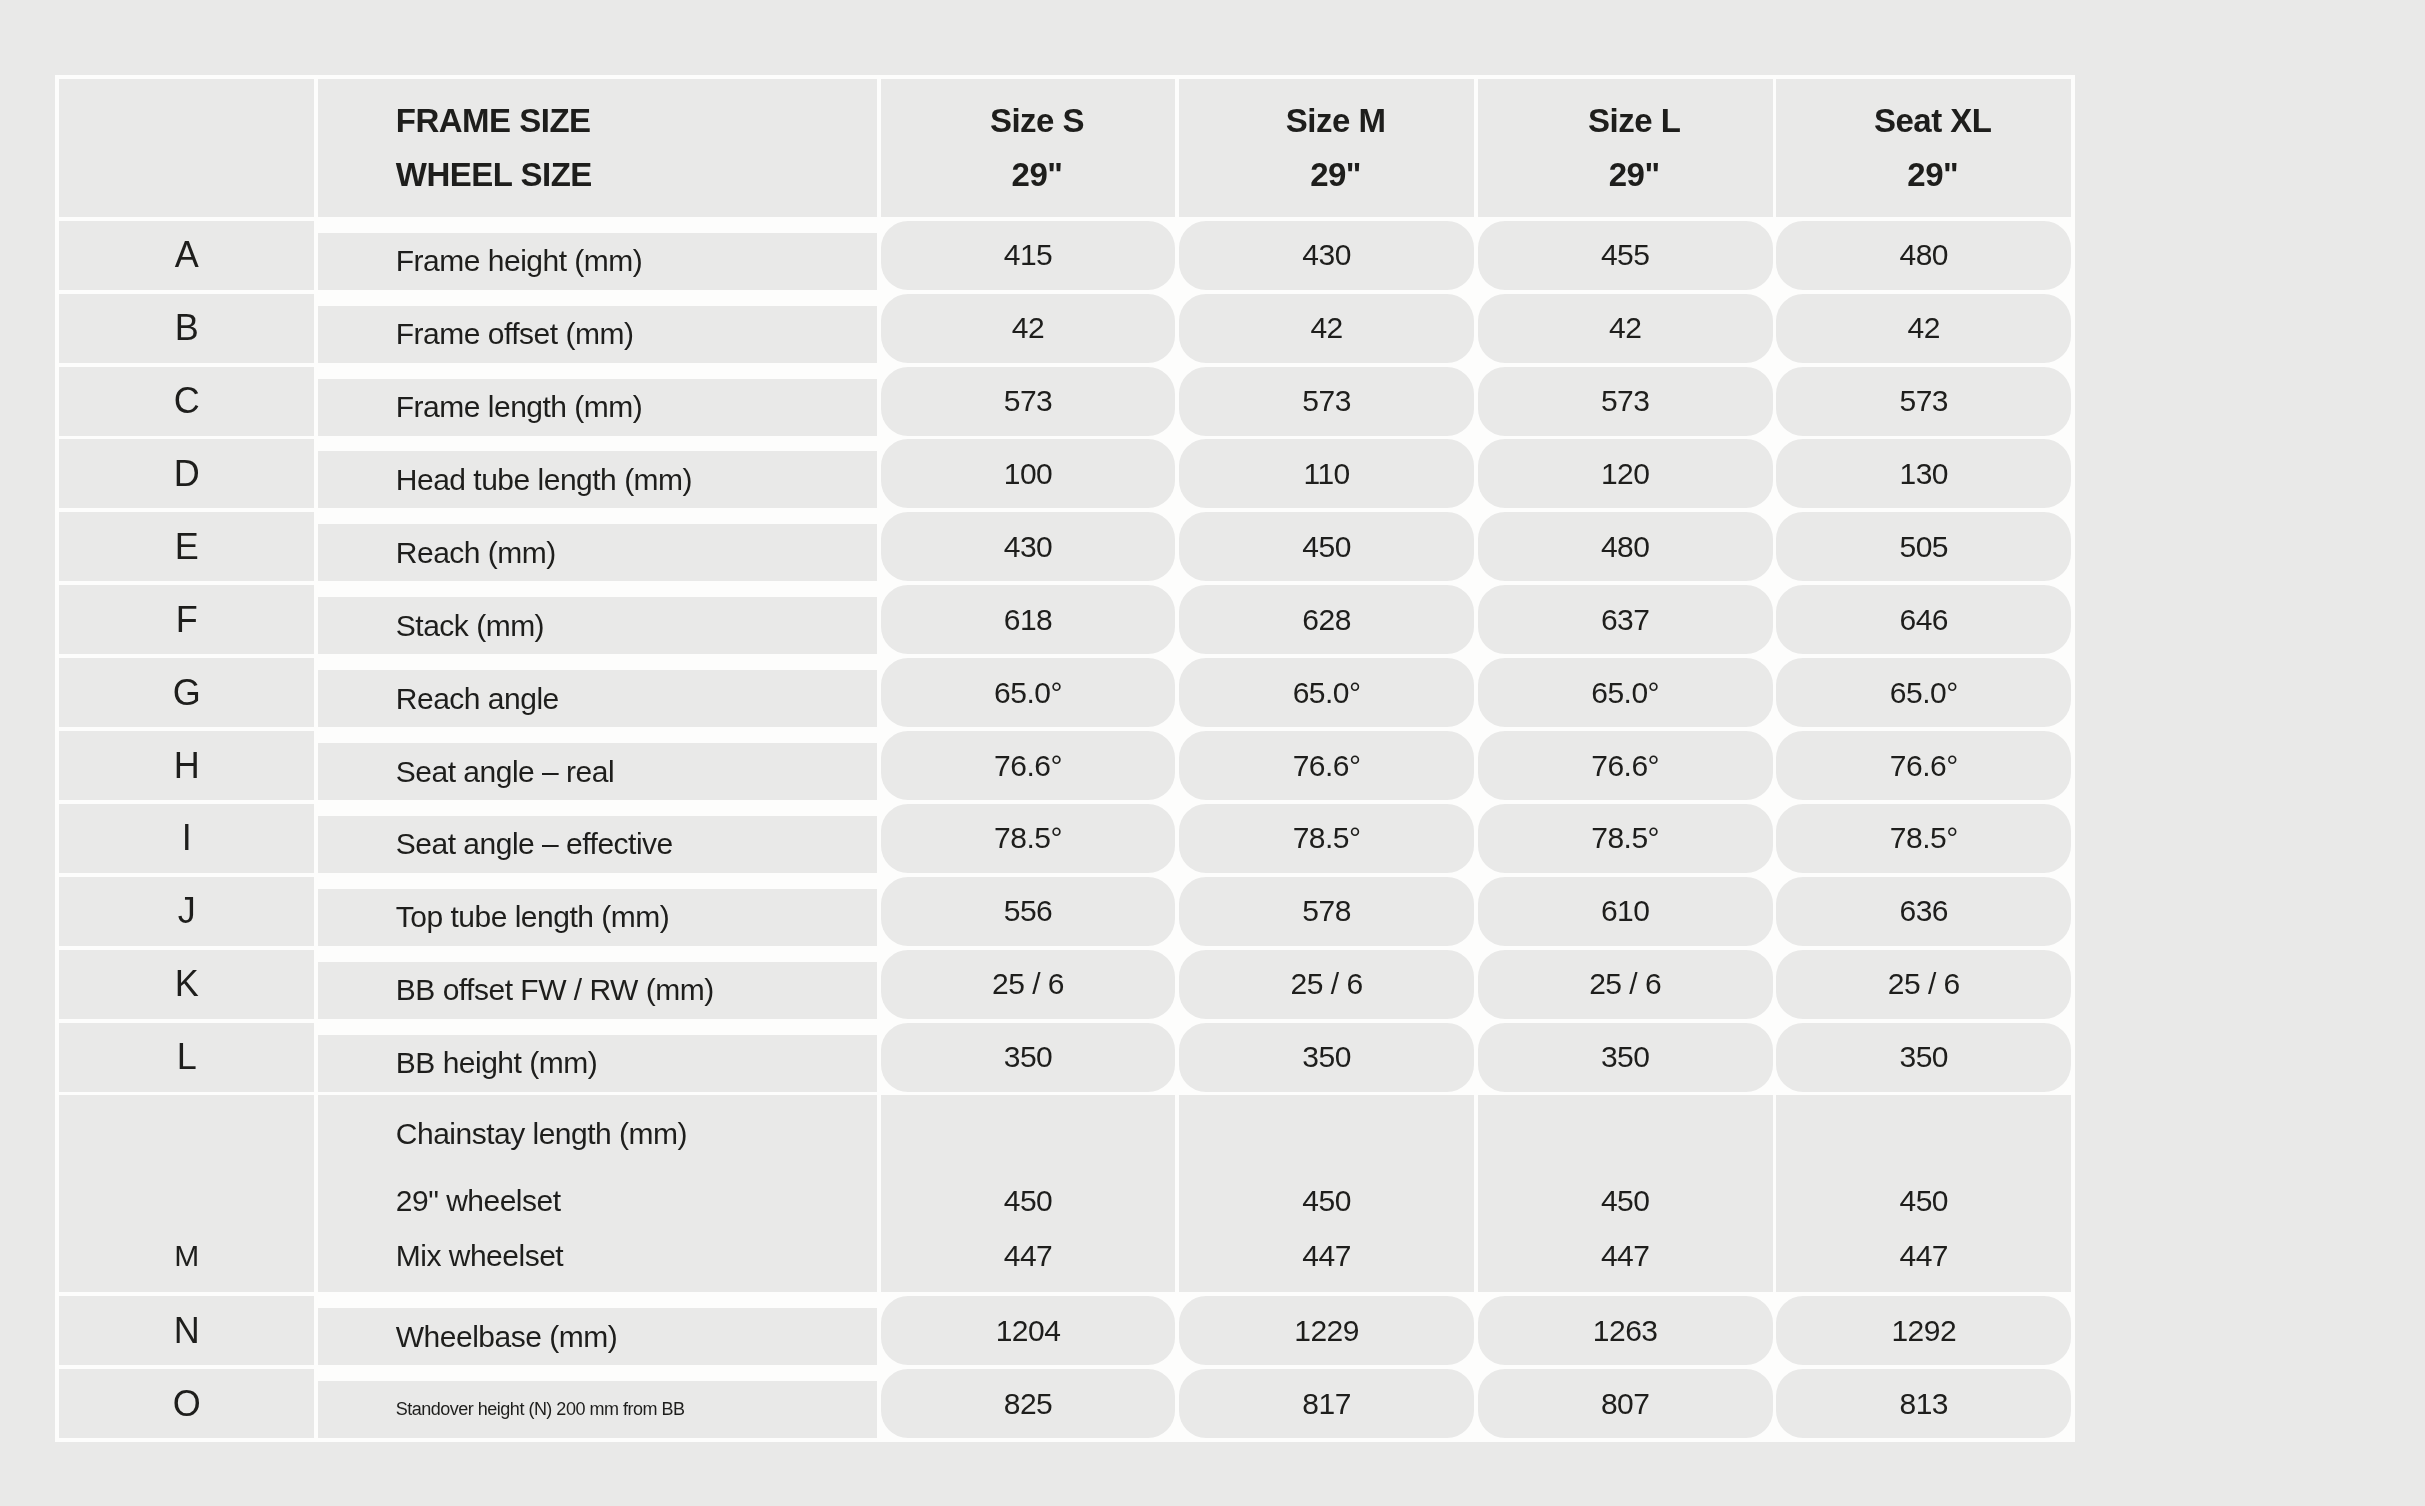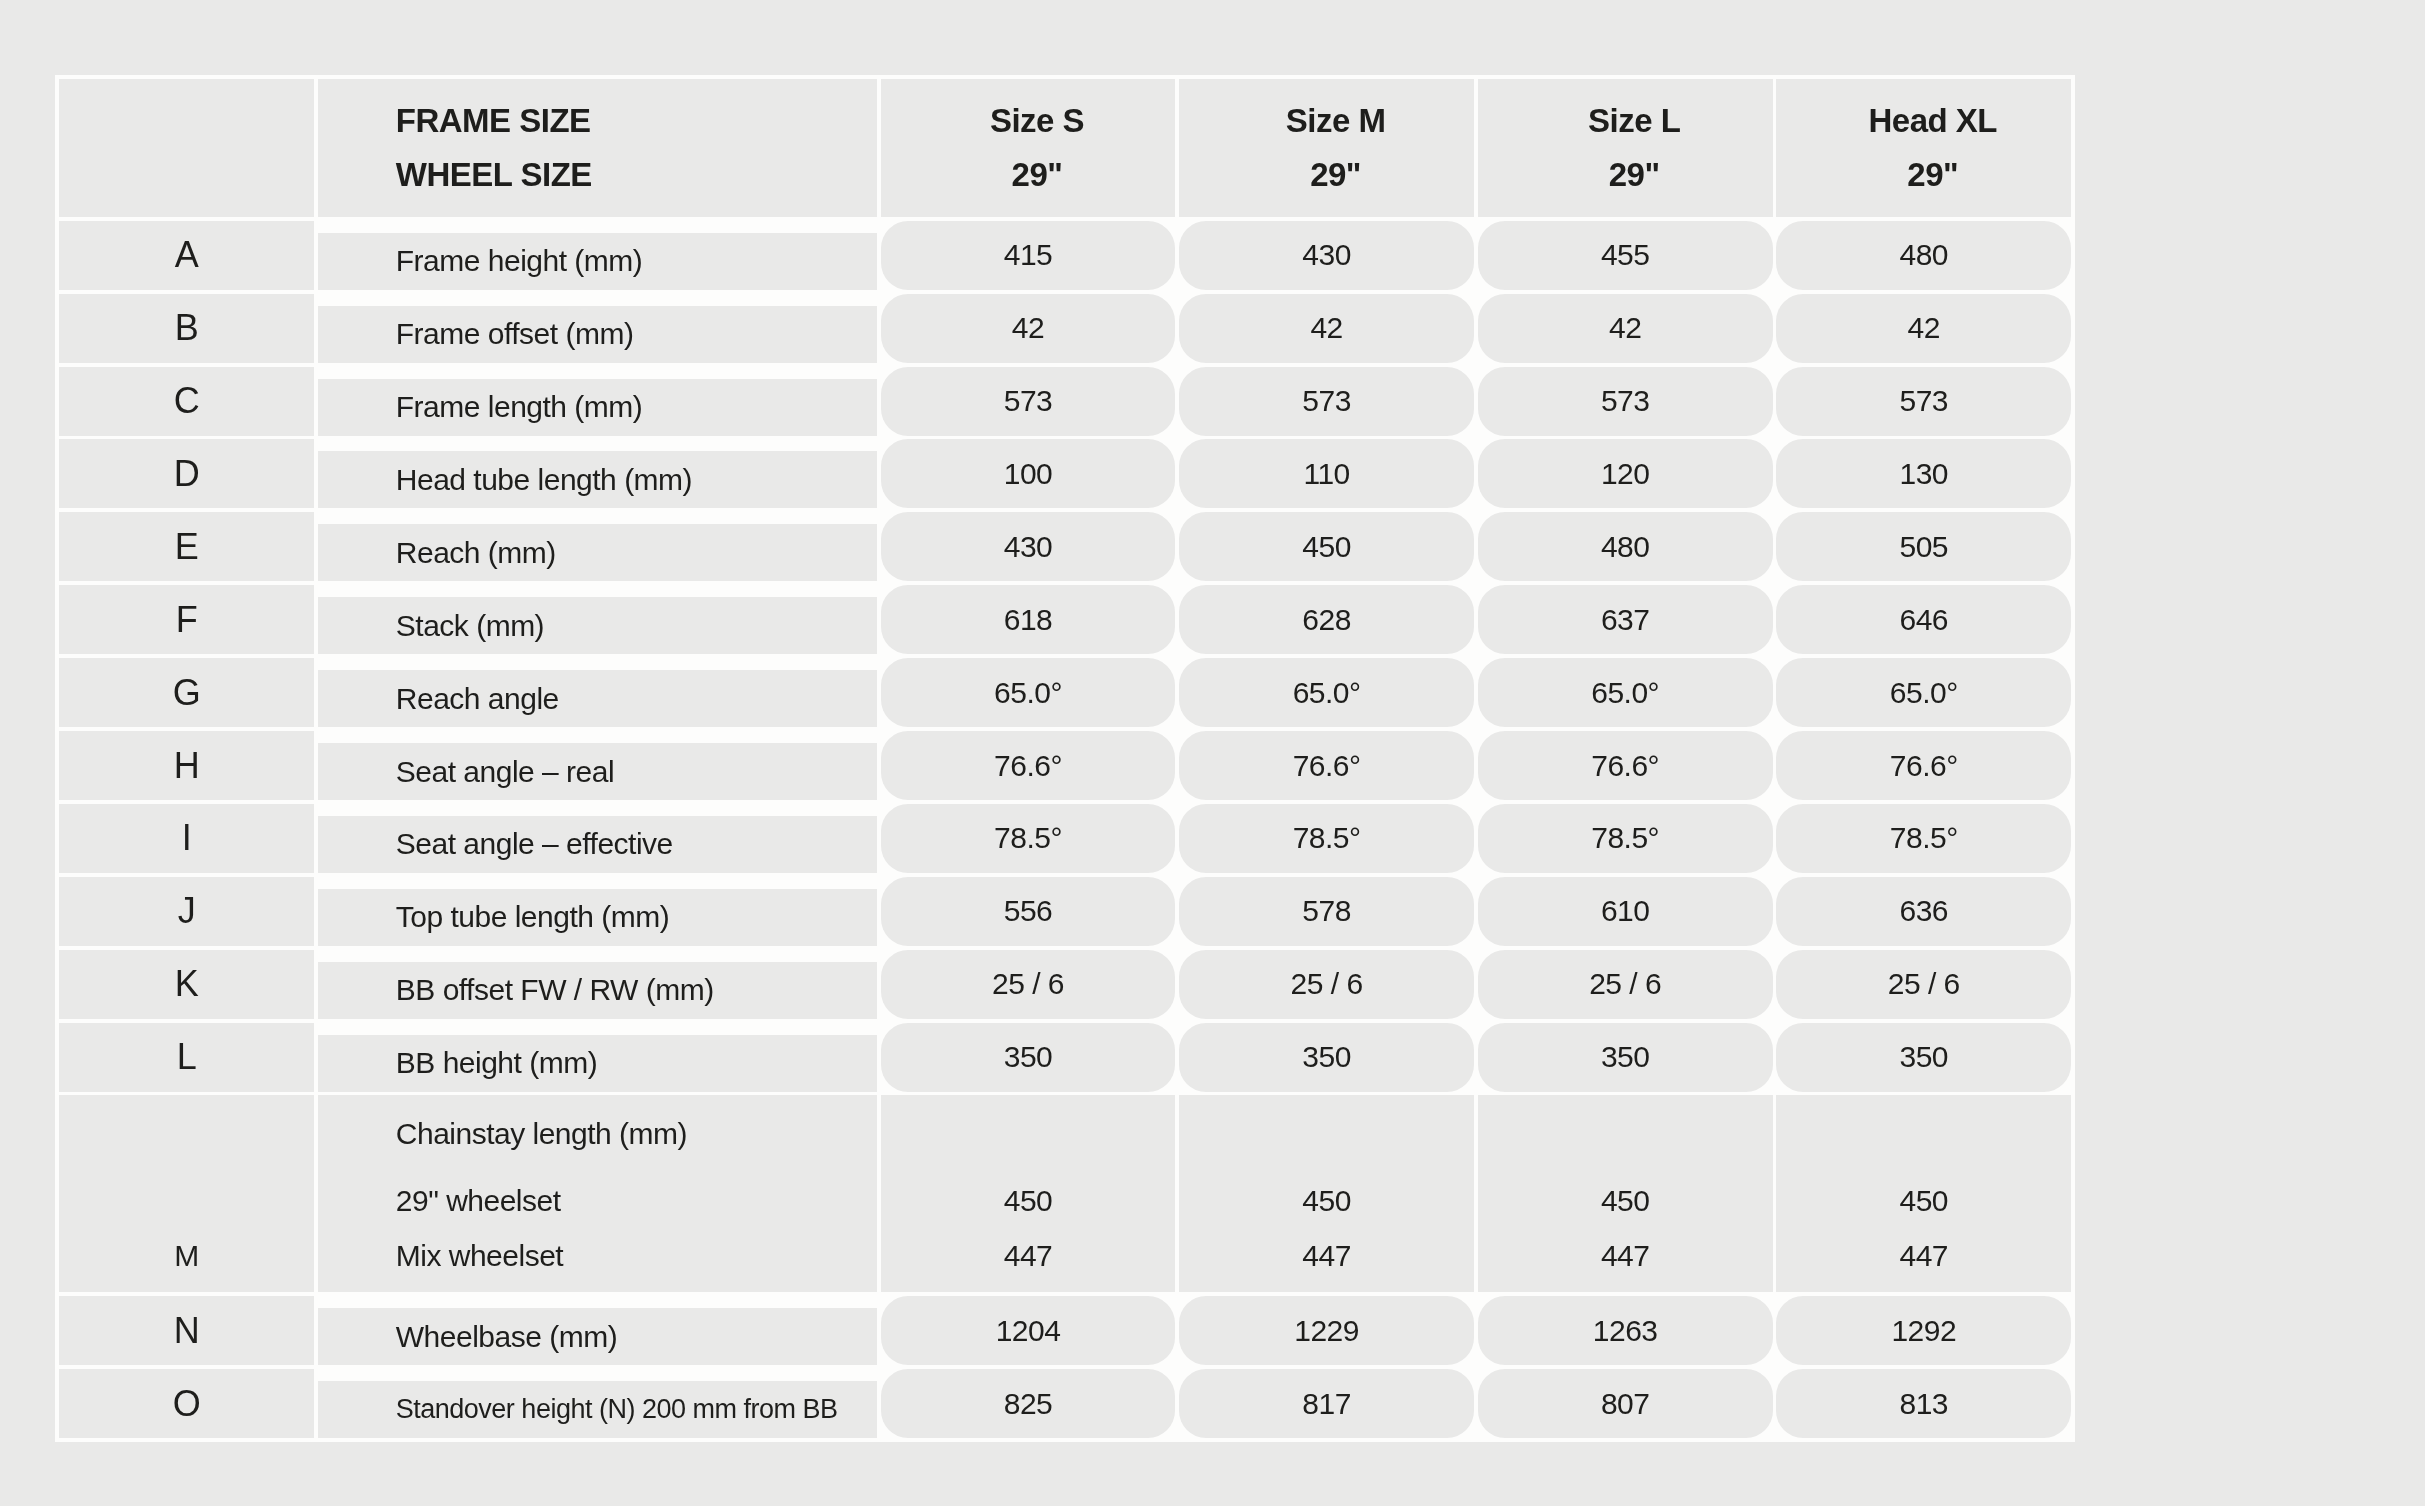--- a/index.html
+++ b/index.html
@@ -41,21 +41,21 @@
     justify-content: center;
     font-size: 36px;
     font-weight: 400;
   }
   .label-cell {
     padding-left: 78px;
     font-size: 30px;
     justify-content: flex-start;
     margin-top: 12px;
   }
-  .label-cell.small-label { font-size: 27px; }
+  .label-cell.small-label { font-size: 18px; }
   .value-cell {
     justify-content: center;
     font-size: 30px;
     text-align: center;
     border-radius: 27px;
   }
 
   
   .header-label-cell {
     flex-direction: column;
@@ -120,21 +120,21 @@
       </div>
       <div class="cell header-size-cell">
         <div>Size M</div>
         <div>29"</div>
       </div>
       <div class="cell header-size-cell">
         <div>Size L</div>
         <div>29"</div>
       </div>
       <div class="cell header-size-cell">
-        <div>Head XL</div>
+        <div>Seat XL</div>
         <div>29"</div>
       </div>
     </div>
 
     <div class="row">
       <div class="cell letter-cell">A</div>
       <div class="cell label-cell">Frame height (mm)</div>
       <div class="cell value-cell">415</div>
       <div class="cell value-cell">430</div>
       <div class="cell value-cell">455</div>

